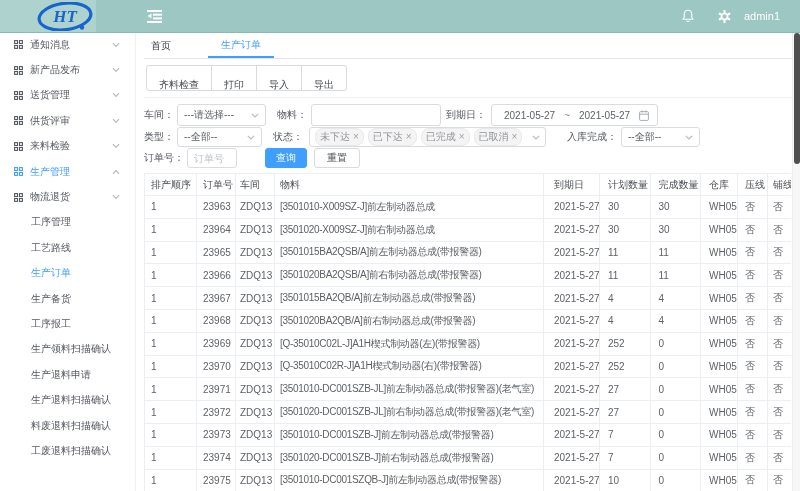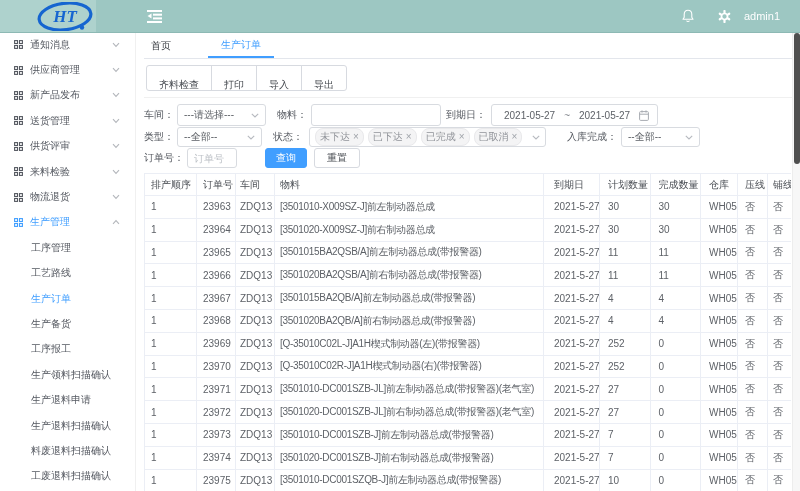--- a/index.html
+++ b/index.html
@@ -182,129 +182,111 @@
           <span class="mi-icon">
             <svg width="9" height="9" viewBox="0 0 9 9">
               <g fill="none" stroke="currentColor" stroke-width="1.1">
                 <rect x="0.6" y="0.6" width="2.9" height="2.9"></rect>
                 <rect x="5.5" y="0.6" width="2.9" height="2.9"></rect>
                 <rect x="0.6" y="5.5" width="2.9" height="2.9"></rect>
                 <rect x="5.5" y="5.5" width="2.9" height="2.9"></rect>
               </g>
             </svg>
           </span>
-          <span class="mi-label">供应商管理</span>
+          <span class="mi-label">新产品发布</span>
           <span class="mi-chev">
             <svg width="8" height="6" viewBox="0 0 8 6">
               <polyline points="1,1.2 4,4.4 7,1.2" fill="none" stroke="currentColor" stroke-width="1.1"></polyline>
             </svg>
           </span>
         </li>
         <li class="mi">
           <span class="mi-icon">
             <svg width="9" height="9" viewBox="0 0 9 9">
               <g fill="none" stroke="currentColor" stroke-width="1.1">
                 <rect x="0.6" y="0.6" width="2.9" height="2.9"></rect>
                 <rect x="5.5" y="0.6" width="2.9" height="2.9"></rect>
                 <rect x="0.6" y="5.5" width="2.9" height="2.9"></rect>
                 <rect x="5.5" y="5.5" width="2.9" height="2.9"></rect>
               </g>
             </svg>
           </span>
-          <span class="mi-label">新产品发布</span>
+          <span class="mi-label">送货管理</span>
           <span class="mi-chev">
             <svg width="8" height="6" viewBox="0 0 8 6">
               <polyline points="1,1.2 4,4.4 7,1.2" fill="none" stroke="currentColor" stroke-width="1.1"></polyline>
             </svg>
           </span>
         </li>
         <li class="mi">
           <span class="mi-icon">
             <svg width="9" height="9" viewBox="0 0 9 9">
               <g fill="none" stroke="currentColor" stroke-width="1.1">
                 <rect x="0.6" y="0.6" width="2.9" height="2.9"></rect>
                 <rect x="5.5" y="0.6" width="2.9" height="2.9"></rect>
                 <rect x="0.6" y="5.5" width="2.9" height="2.9"></rect>
                 <rect x="5.5" y="5.5" width="2.9" height="2.9"></rect>
               </g>
             </svg>
           </span>
-          <span class="mi-label">送货管理</span>
+          <span class="mi-label">供货评审</span>
           <span class="mi-chev">
             <svg width="8" height="6" viewBox="0 0 8 6">
               <polyline points="1,1.2 4,4.4 7,1.2" fill="none" stroke="currentColor" stroke-width="1.1"></polyline>
             </svg>
           </span>
         </li>
         <li class="mi">
           <span class="mi-icon">
             <svg width="9" height="9" viewBox="0 0 9 9">
               <g fill="none" stroke="currentColor" stroke-width="1.1">
                 <rect x="0.6" y="0.6" width="2.9" height="2.9"></rect>
                 <rect x="5.5" y="0.6" width="2.9" height="2.9"></rect>
                 <rect x="0.6" y="5.5" width="2.9" height="2.9"></rect>
                 <rect x="5.5" y="5.5" width="2.9" height="2.9"></rect>
               </g>
             </svg>
           </span>
-          <span class="mi-label">供货评审</span>
+          <span class="mi-label">来料检验</span>
+          <span class="mi-chev">
+            <svg width="8" height="6" viewBox="0 0 8 6">
+              <polyline points="1,1.2 4,4.4 7,1.2" fill="none" stroke="currentColor" stroke-width="1.1"></polyline>
+            </svg>
+          </span>
+        </li>
+        <li class="mi active expanded">
+          <span class="mi-icon">
+            <svg width="9" height="9" viewBox="0 0 9 9">
+              <g fill="none" stroke="currentColor" stroke-width="1.1">
+                <rect x="0.6" y="0.6" width="2.9" height="2.9"></rect>
+                <rect x="5.5" y="0.6" width="2.9" height="2.9"></rect>
+                <rect x="0.6" y="5.5" width="2.9" height="2.9"></rect>
+                <rect x="5.5" y="5.5" width="2.9" height="2.9"></rect>
+              </g>
+            </svg>
+          </span>
+          <span class="mi-label">生产管理</span>
           <span class="mi-chev">
             <svg width="8" height="6" viewBox="0 0 8 6">
               <polyline points="1,1.2 4,4.4 7,1.2" fill="none" stroke="currentColor" stroke-width="1.1"></polyline>
             </svg>
           </span>
         </li>
         <li class="mi">
           <span class="mi-icon">
             <svg width="9" height="9" viewBox="0 0 9 9">
               <g fill="none" stroke="currentColor" stroke-width="1.1">
                 <rect x="0.6" y="0.6" width="2.9" height="2.9"></rect>
                 <rect x="5.5" y="0.6" width="2.9" height="2.9"></rect>
                 <rect x="0.6" y="5.5" width="2.9" height="2.9"></rect>
                 <rect x="5.5" y="5.5" width="2.9" height="2.9"></rect>
               </g>
             </svg>
           </span>
-          <span class="mi-label">来料检验</span>
-          <span class="mi-chev">
-            <svg width="8" height="6" viewBox="0 0 8 6">
-              <polyline points="1,1.2 4,4.4 7,1.2" fill="none" stroke="currentColor" stroke-width="1.1"></polyline>
-            </svg>
-          </span>
-        </li>
-        <li class="mi">
-          <span class="mi-icon">
-            <svg width="9" height="9" viewBox="0 0 9 9">
-              <g fill="none" stroke="currentColor" stroke-width="1.1">
-                <rect x="0.6" y="0.6" width="2.9" height="2.9"></rect>
-                <rect x="5.5" y="0.6" width="2.9" height="2.9"></rect>
-                <rect x="0.6" y="5.5" width="2.9" height="2.9"></rect>
-                <rect x="5.5" y="5.5" width="2.9" height="2.9"></rect>
-              </g>
-            </svg>
-          </span>
           <span class="mi-label">物流退货</span>
-          <span class="mi-chev">
-            <svg width="8" height="6" viewBox="0 0 8 6">
-              <polyline points="1,1.2 4,4.4 7,1.2" fill="none" stroke="currentColor" stroke-width="1.1"></polyline>
-            </svg>
-          </span>
-        </li>
-        <li class="mi active expanded">
-          <span class="mi-icon">
-            <svg width="9" height="9" viewBox="0 0 9 9">
-              <g fill="none" stroke="currentColor" stroke-width="1.1">
-                <rect x="0.6" y="0.6" width="2.9" height="2.9"></rect>
-                <rect x="5.5" y="0.6" width="2.9" height="2.9"></rect>
-                <rect x="0.6" y="5.5" width="2.9" height="2.9"></rect>
-                <rect x="5.5" y="5.5" width="2.9" height="2.9"></rect>
-              </g>
-            </svg>
-          </span>
-          <span class="mi-label">生产管理</span>
           <span class="mi-chev">
             <svg width="8" height="6" viewBox="0 0 8 6">
               <polyline points="1,1.2 4,4.4 7,1.2" fill="none" stroke="currentColor" stroke-width="1.1"></polyline>
             </svg>
           </span>
         </li>
         <li class="mi sub">
 
           <span class="mi-label">工序管理</span>
 

